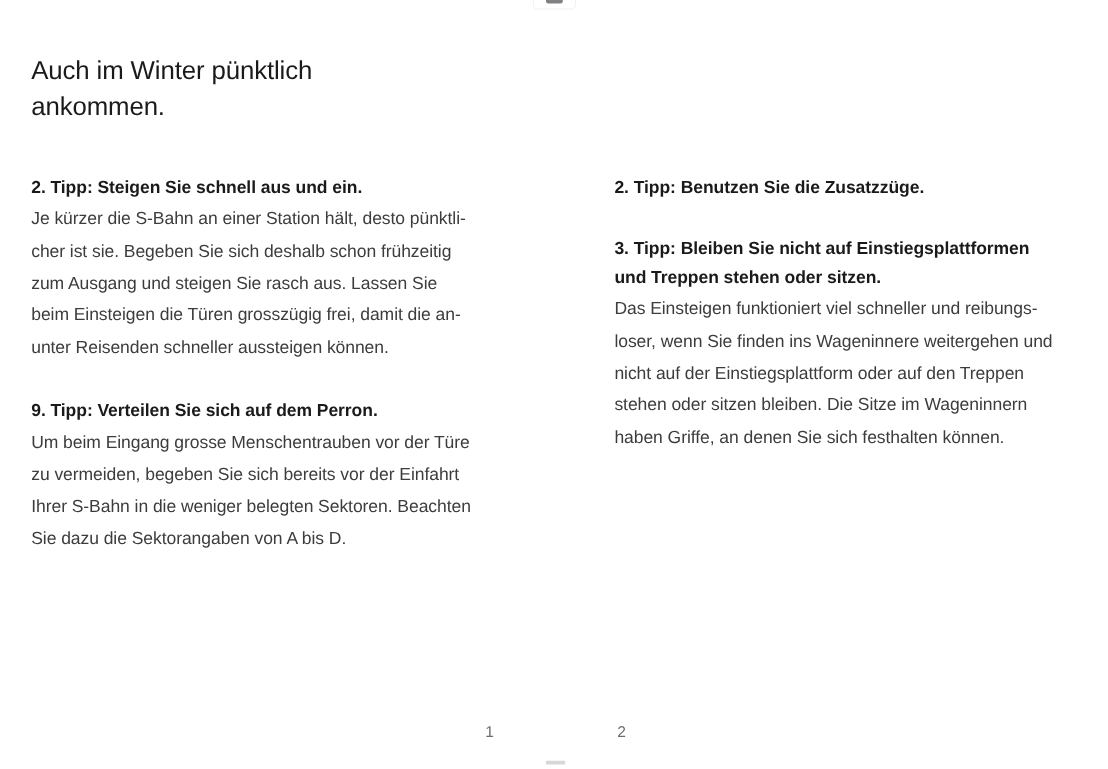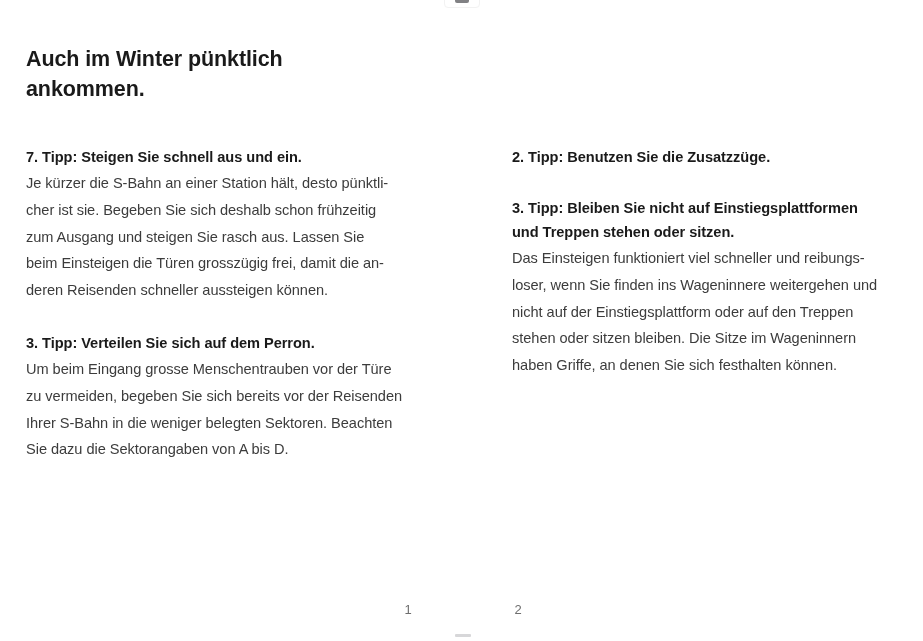--- a/index.html
+++ b/index.html
@@ -55,21 +55,21 @@
     opacity: 0.75;
   }
 
   
   .doc-title {
     position: absolute;
     left: 26px;
     top: 30px;
     width: 480px;
     font-size: 21.5px;
-    font-weight: bold;
+    font-weight: normal;
     line-height: 30px;
     letter-spacing: -0.1px;
     color: #1a1a1a;
     white-space: pre-line;
   }
 
   
   .col {
     position: absolute;
     top: 145px;
@@ -124,32 +124,32 @@
 
   <div class="viewer-artifact-top-halo"></div>
   <div class="viewer-artifact-top"></div>
 
   <h1 class="doc-title">Auch im Winter pünktlich
 ankommen.</h1>
 
   <div class="col col-left">
 
     <div class="tip tip-1">
-      <p class="tip-heading">7. Tipp: Steigen Sie schnell aus und ein.</p>
+      <p class="tip-heading">2. Tipp: Steigen Sie schnell aus und ein.</p>
       <p class="tip-body">Je kürzer die S-Bahn an einer Station hält, desto pünktli-
 cher ist sie. Begeben Sie sich deshalb schon frühzeitig
 zum Ausgang und steigen Sie rasch aus. Lassen Sie
 beim Einsteigen die Türen grosszügig frei, damit die an-
-deren Reisenden schneller aussteigen können.</p>
+unter Reisenden schneller aussteigen können.</p>
     </div>
 
     <div class="tip tip-2">
-      <p class="tip-heading">3. Tipp: Verteilen Sie sich auf dem Perron.</p>
+      <p class="tip-heading">9. Tipp: Verteilen Sie sich auf dem Perron.</p>
       <p class="tip-body">Um beim Eingang grosse Menschentrauben vor der Türe
-zu vermeiden, begeben Sie sich bereits vor der Reisenden
+zu vermeiden, begeben Sie sich bereits vor der Einfahrt
 Ihrer S-Bahn in die weniger belegten Sektoren. Beachten
 Sie dazu die Sektorangaben von A bis D.</p>
     </div>
 
   </div>
 
   <div class="col col-right">
 
     <div class="tip tip-3">
       <p class="tip-heading">2. Tipp: Benutzen Sie die Zusatzzüge.</p>

